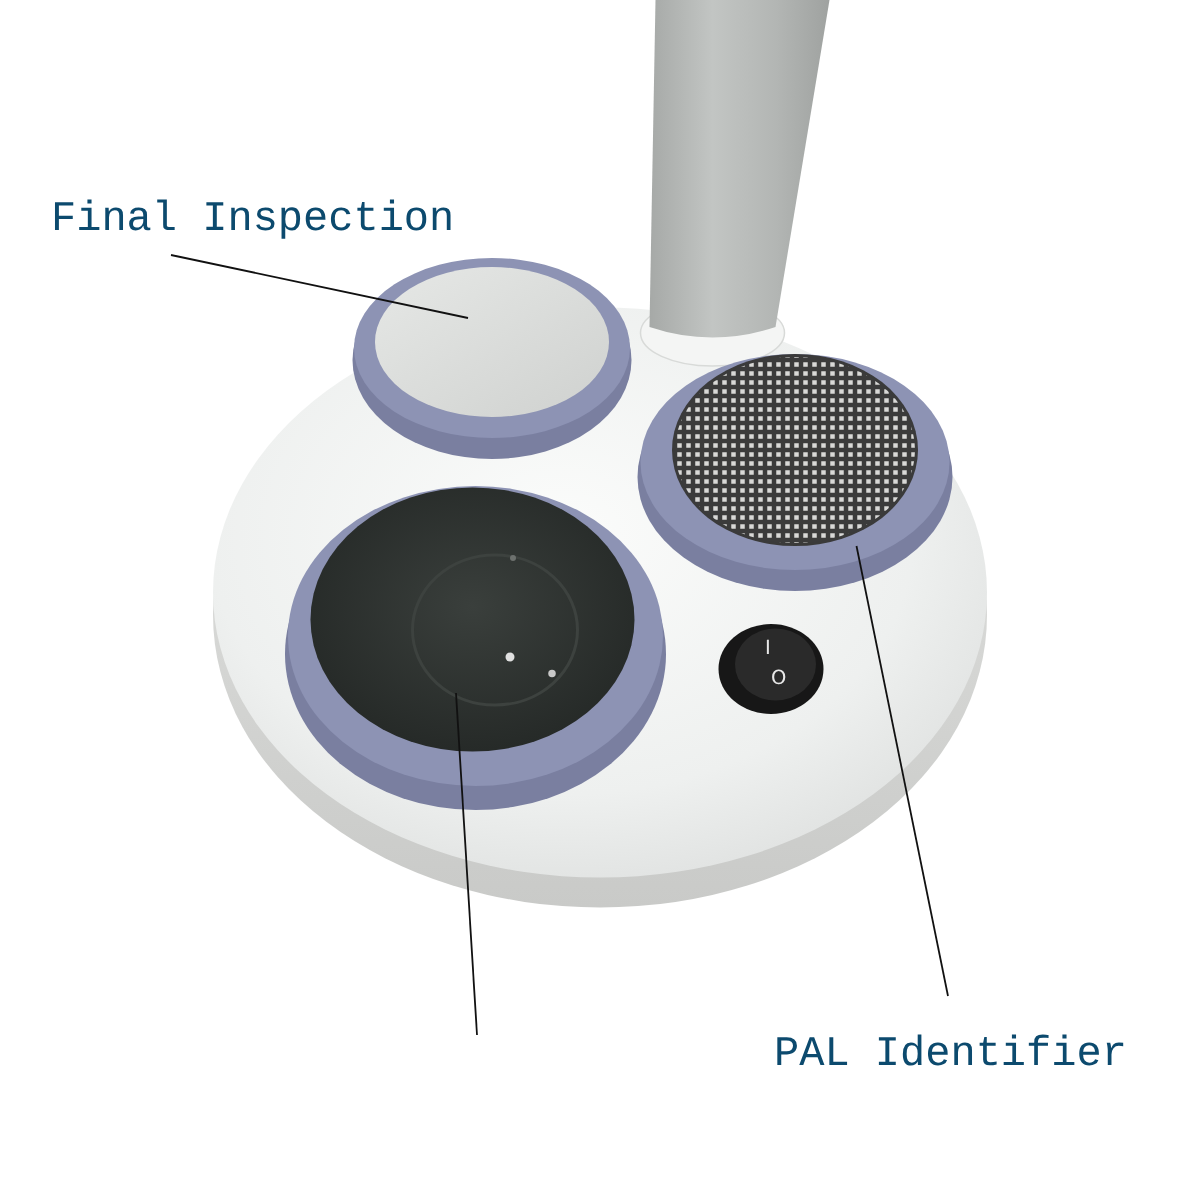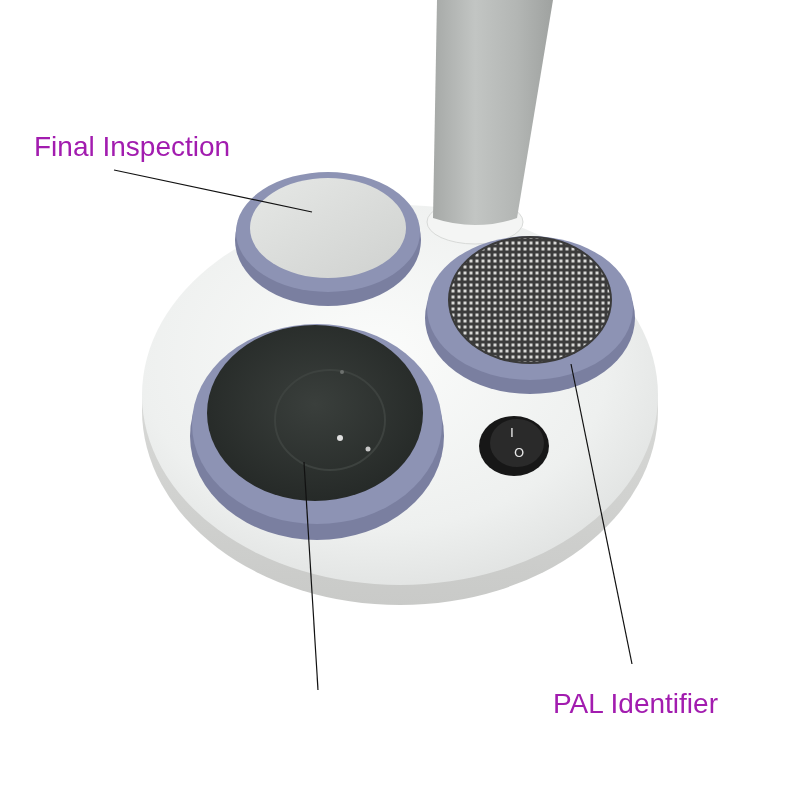--- a/index.html
+++ b/index.html
@@ -1,31 +1,31 @@
 <!DOCTYPE html>
 <html><head>
   <meta charset="utf-8">
   <style>
     html, body { margin: 0; padding: 0; background: #ffffff; }
     body { width: 800px; height: 800px; position: relative; overflow: hidden; }
     .stage { position: absolute; left: 0; top: 0; width: 800px; height: 800px; }
     svg.scene { position: absolute; left: 0; top: 0; }
     .label {
       position: absolute;
-      font-family: Liberation Sans, sans-serif;
+      font-family: Liberation Mono, monospace;
       font-size: 28px;
-      color: #a21caf;
+      color: #0c4a6e;
       letter-spacing: 0px;
       white-space: nowrap;
       line-height: 1;
       text-align: right;
     }
     .lbl-final { left: 34px; top: 133px; }
     .lbl-polar { left: 259px; top: 705px; }
-    .lbl-pal { left: 553px; top: 690px; }
+    .lbl-pal { left: 516px; top: 690px; }
     .switch-glyph {
       position: absolute;
       font-family: "DejaVu Sans", sans-serif;
       color: #e8e8e8;
       line-height: 1;
     }
   </style>
 </head>
 <body>
 

